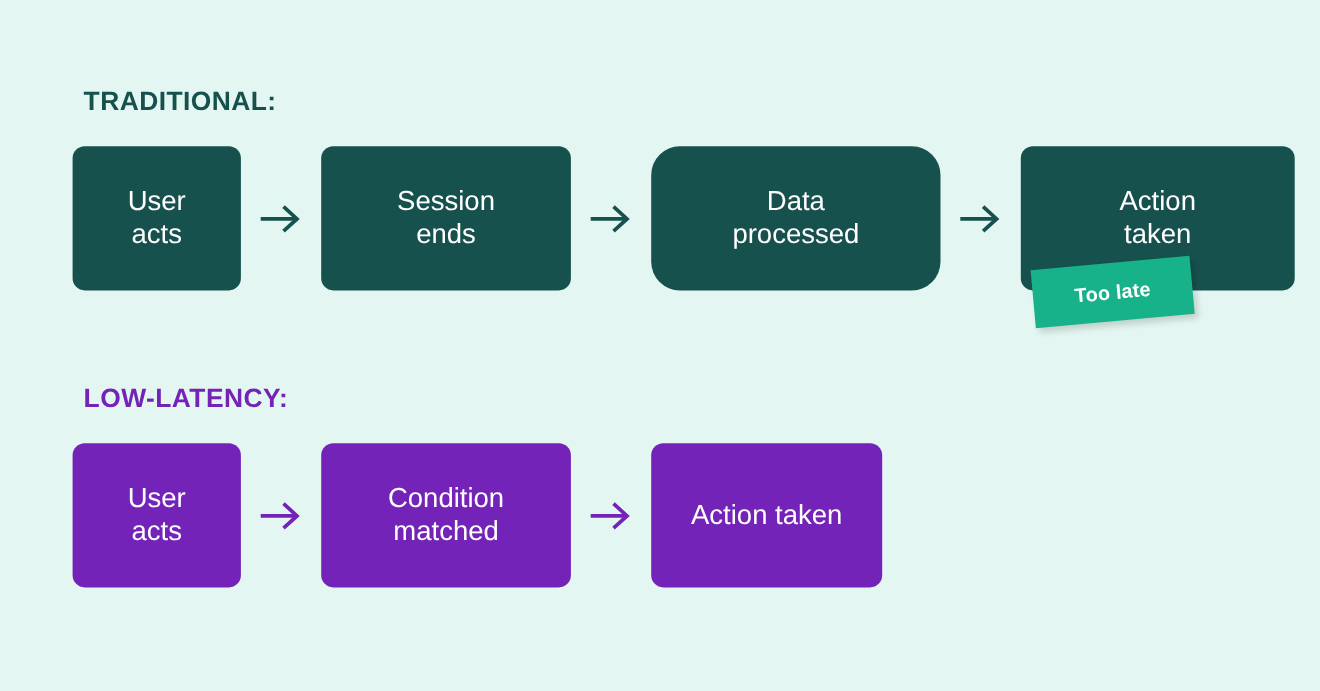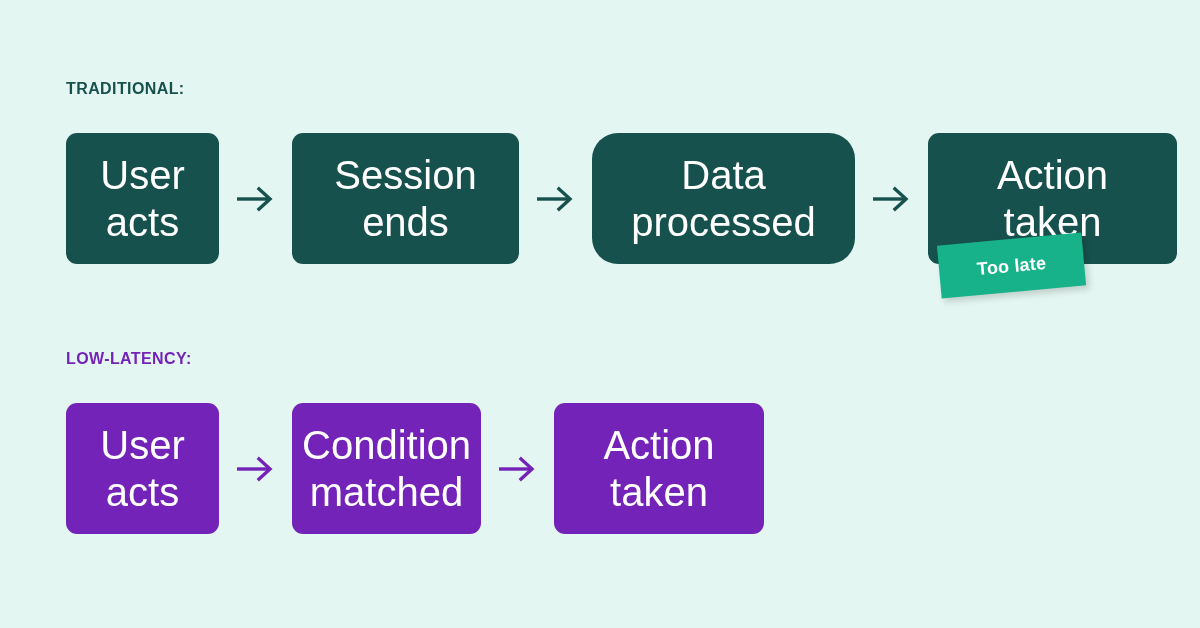--- a/index.html
+++ b/index.html
@@ -18,24 +18,25 @@
   .canvas {
     position: relative;
     width: 1200px;
     height: 628px;
   }
 
   
   .section-label {
     position: absolute;
     font-weight: bold;
-    font-size: 16px;
+    font-size: 24px;
     letter-spacing: 0.4px;
     line-height: 1;
     white-space: nowrap;
+    margin-left: 10px;
   }
   .label-traditional {
     left: 66px;
     top: 81px;
     color: #17514E;
   }
   .label-lowlatency {
     left: 66px;
     top: 351px;
     color: #7423B8;
@@ -53,39 +54,39 @@
 
   
   .node {
     height: 131px;
     border-radius: 11px;
     display: flex;
     align-items: center;
     justify-content: center;
     text-align: center;
     color: #FFFFFF;
-    font-size: 40px;
+    font-size: 25px;
     line-height: 1.17;
     font-weight: 400;
     box-sizing: border-box;
     padding: 0 14px;
     position: relative;
   }
   .node-teal   { background: #17514E; }
   .node-purple { background: #7423B8; }
 
   .node-text { display: block; }
 
   
   .w-user       { width: 153px; }
   .w-session    { width: 227px; }
   .w-data       { width: 263px; border-radius: 26px; }
   .w-action     { width: 249px; }
   .w-userp      { width: 153px; }
-  .w-condition  { width: 189px; }
+  .w-condition  { width: 227px; }
   .w-actionp    { width: 210px; }
 
   
   .arrow {
     width: 73px;
     height: 131px;
     display: flex;
     align-items: center;
     justify-content: center;
     flex: none;

